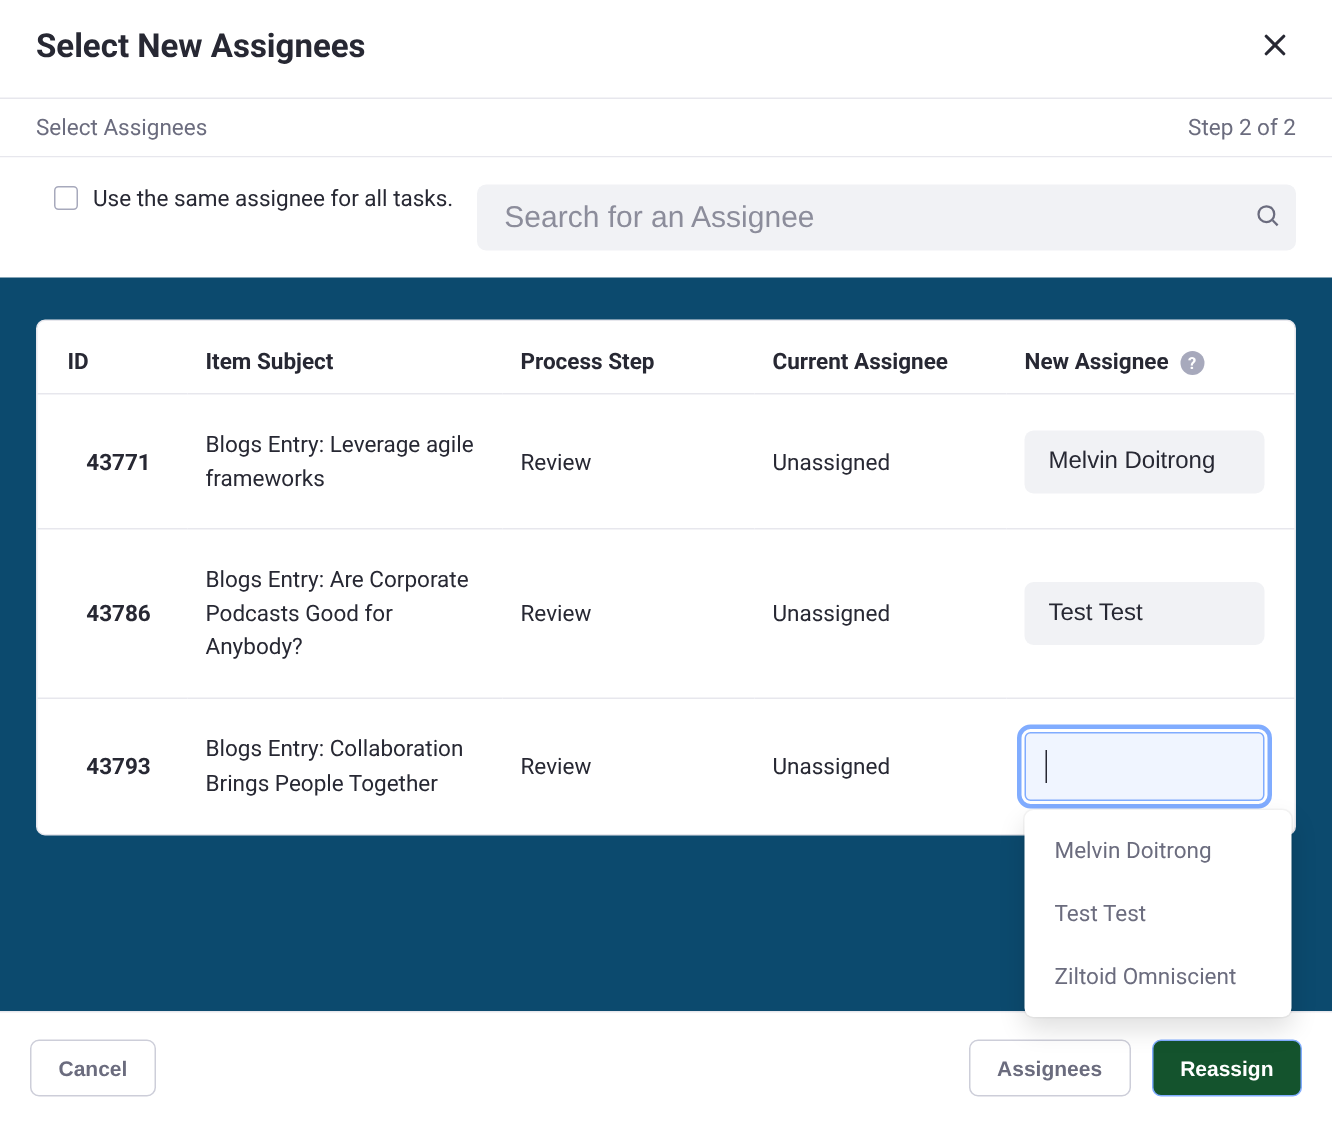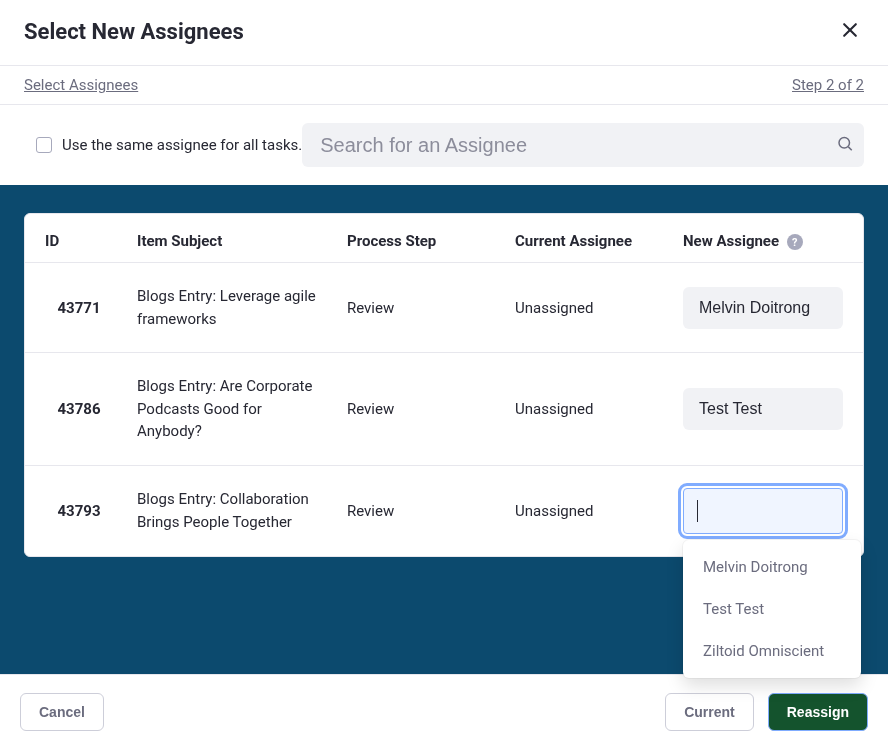--- a/index.html
+++ b/index.html
@@ -16,24 +16,24 @@
     .modal-header {
       display: flex; align-items: center; justify-content: space-between;
       padding: 16px 24px 18px 24px;
     }
     .modal-title { font-size: 22px; font-weight: 700; color: #272833; }
     .close-btn { background: none; border: none; cursor: pointer; padding: 4px; color:#272833;}
     .close-btn svg { width: 20px; height: 20px; }
     .subheader {
       display: flex; justify-content: space-between; align-items: center;
       padding: 10px 24px; border-top: 1px solid #e7e7ed; border-bottom: 1px solid #e7e7ed;
-      color: #6b6c7e; font-size: 15px; text-decoration: underline;
+      color: #6b6c7e; font-size: 15px;
     }
     .filter-row {
-      display: flex; align-items: center; 
+      display: flex; align-items: flex-start; gap: 16px;
       padding: 18px 24px 18px 36px; background: #fff;
     }
     .checkbox-wrap { display: flex; align-items: center; gap: 10px; }
     .cb-box { width: 16px; height: 16px; border: 1px solid #a7a9bc; border-radius: 3px; background:#fff; }
     .checkbox-label { font-size: 15px; color: #272833; }
     .search-wrap { flex: 1; position: relative; }
     .search-input {
       width: 100%; height: 44px; border: none; border-radius: 6px;
       background: #f1f2f5; padding: 0 44px 0 18px; font-size: 20px; color: #272833;
     }
@@ -200,18 +200,18 @@
             </td>
           </tr>
         </tbody>
       </table>
     </div>
   </div>
 
   <div class="footer">
     <button class="btn">Cancel</button>
     <div class="footer-right">
-      <button class="btn">Current</button>
+      <button class="btn">Assignees</button>
       <button class="btn btn-primary">Reassign</button>
     </div>
   </div>
 
 </div>
 
 </body></html>

